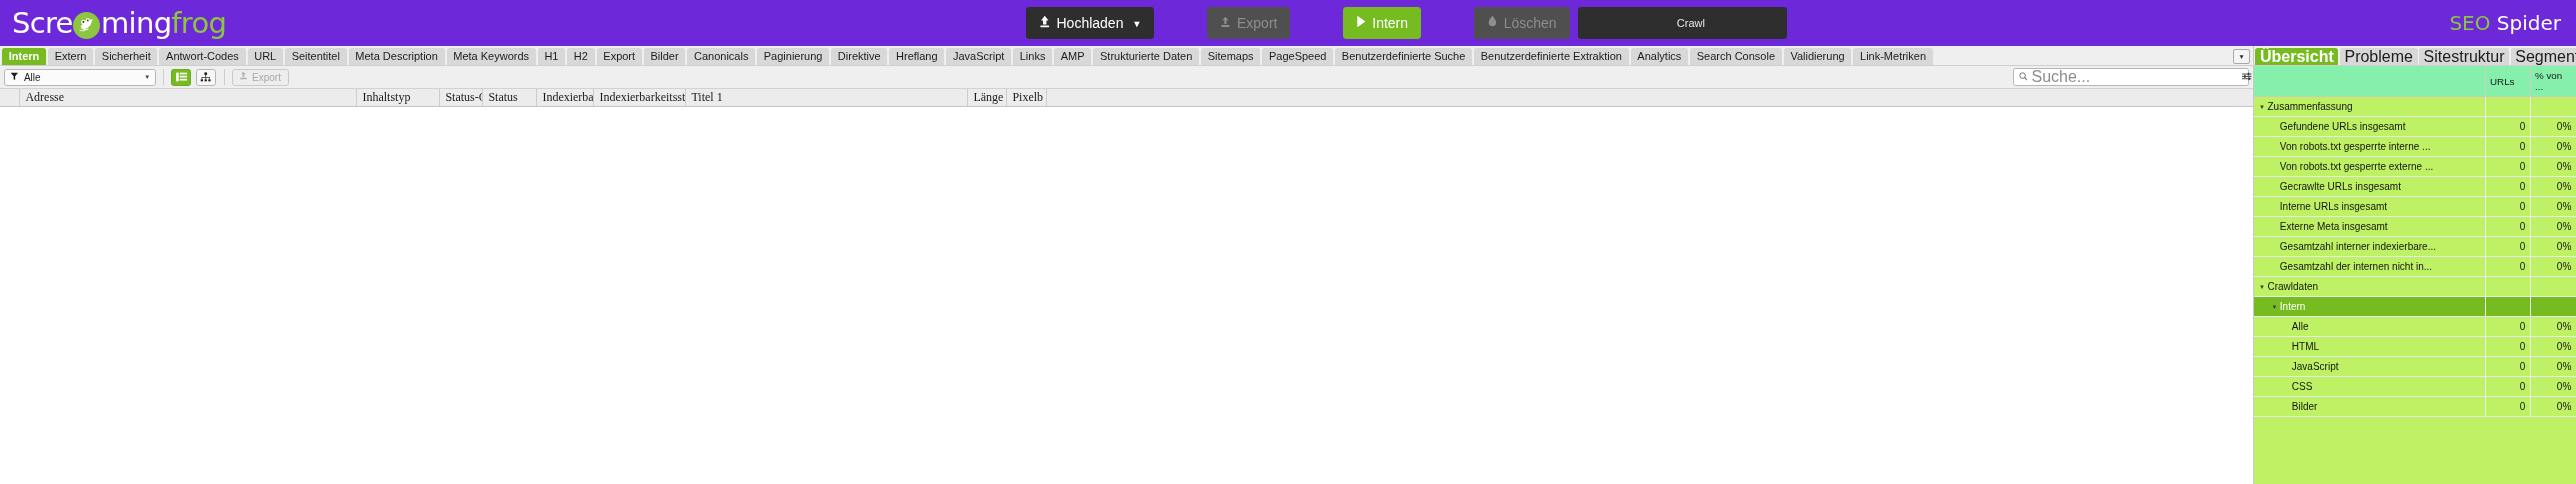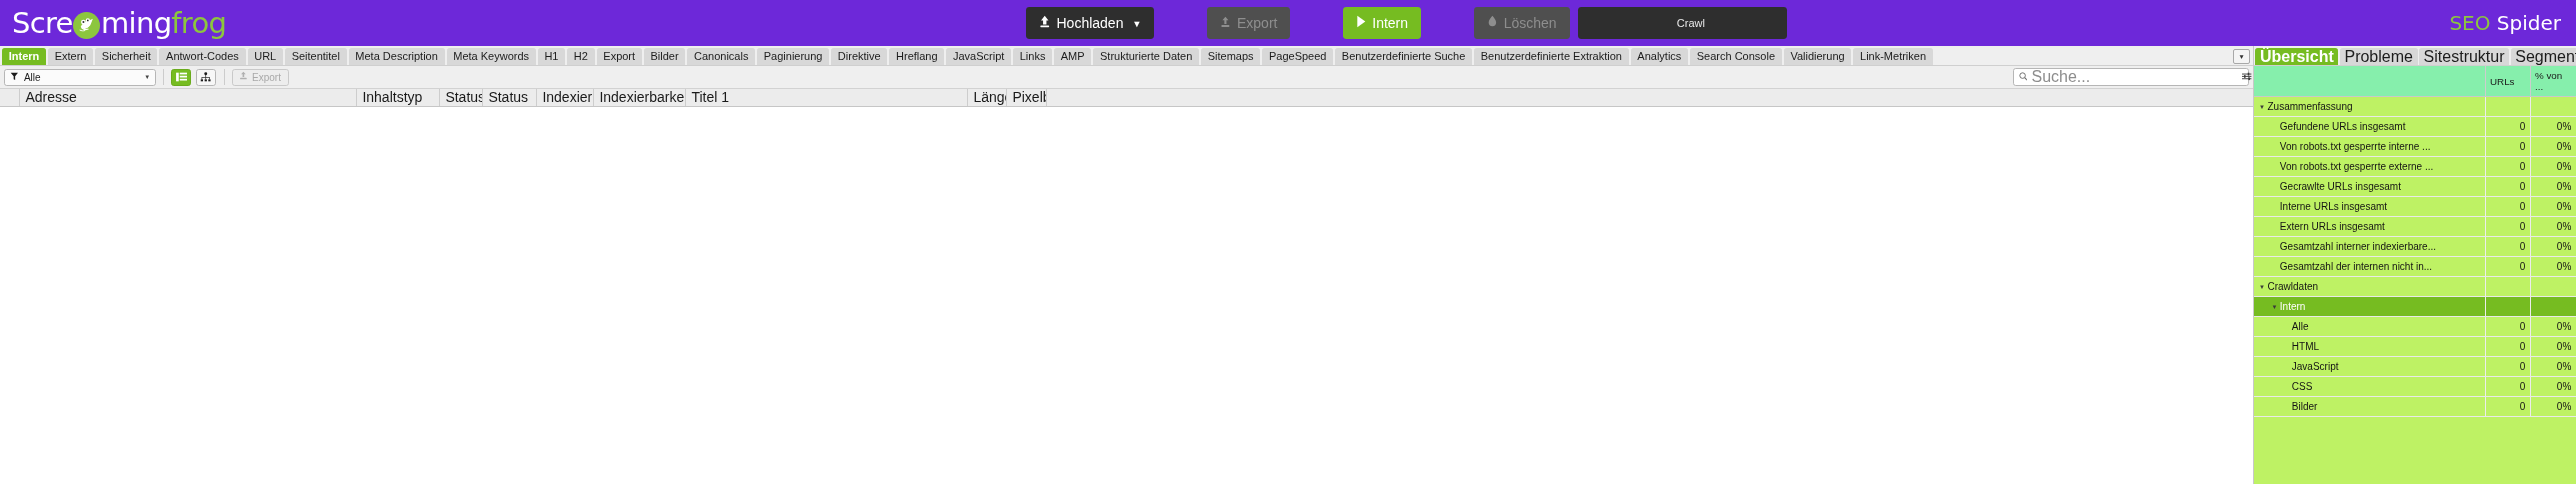--- a/index.html
+++ b/index.html
@@ -100,23 +100,23 @@
   .searchwrap input {
     flex: 1 1 auto; border: none; outline: none; font-size: 16px; color: #5b5b5b;
     background: transparent; font-family: "Liberation Sans", sans-serif;
   }
   .searchwrap input::placeholder { color: #8d8d8d; }
 
   
   .table-area { flex: 1 1 auto; background: #ffffff; display: flex; flex-direction: column; min-height:0; }
   .thead { display: flex; height: 17.5px; background: #ececec; border-bottom: 0.7px solid #c6c6c6; }
   .th {
-    font-size: 14px; color: #1a1a1a; display: flex; align-items: center;
+    font-size: 12px; color: #1a1a1a; display: flex; align-items: center;
     padding: 0 5.4px; border-right: 0.7px solid #cdcdcd; white-space: nowrap; overflow: hidden;
-    background: #ececec; cursor: pointer; font-family:Liberation Sans, sans-serif;
+    background: #ececec; cursor: pointer; font-family:Liberation Serif, serif;
   }
   .th.rownum { width: 20px; padding: 0; }
   .tbody { flex: 1 1 auto; background: #ffffff; }
 
   
   .rp-tabs {
     height: 20px; background: #efefef; display: flex; align-items: flex-end;
     border-bottom: 0.7px solid #cfcfcf; padding-left: 1.3px; flex:0 0 20px;
   }
   .rp-tabs .tab { font-size: 16px; padding: 0 4.7px; margin-right: 1.3px; }
@@ -415,21 +415,21 @@
             <div class="rp-label indent2">
               <span class="twisty blank">▼</span>
               <span>Interne URLs insgesamt</span>
             </div>
             <div class="rp-val">0</div>
             <div class="rp-val last">0%</div>
           </div>
           <div class="rp-row">
             <div class="rp-label indent2">
               <span class="twisty blank">▼</span>
-              <span>Extern URLs insgesamt</span>
+              <span>Externe Meta insgesamt</span>
             </div>
             <div class="rp-val">0</div>
             <div class="rp-val last">0%</div>
           </div>
           <div class="rp-row">
             <div class="rp-label indent2">
               <span class="twisty blank">▼</span>
               <span>Gesamtzahl interner indexierbare...</span>
             </div>
             <div class="rp-val">0</div>

